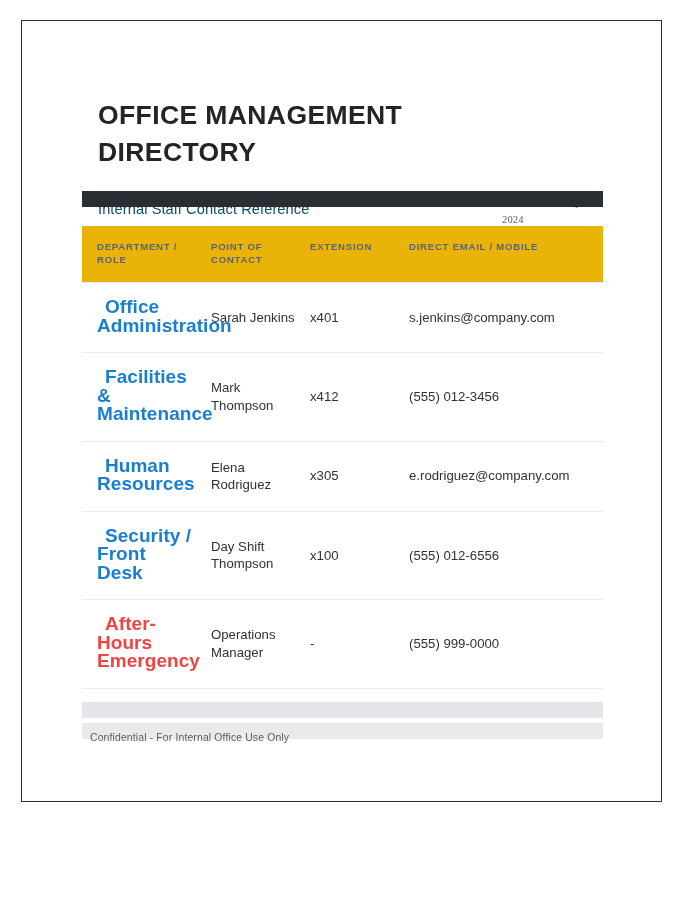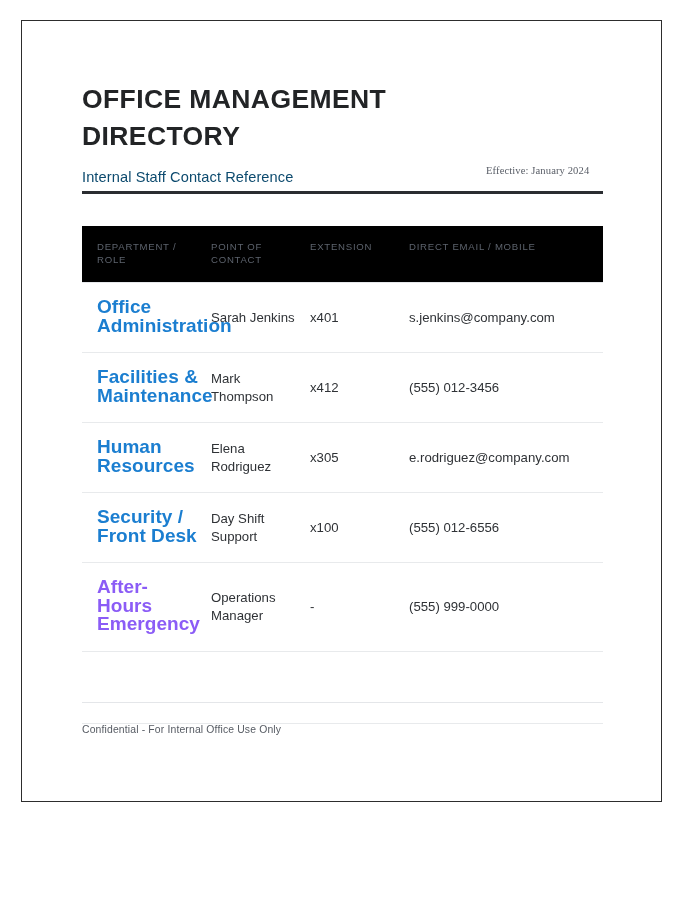--- a/index.html
+++ b/index.html
@@ -1,15 +1,15 @@
 <!DOCTYPE html>
 <html><head>
 <meta charset="utf-8">
 <style>
-  * { margin:0; padding:0; box-sizing:border-box; }
+  * { margin:0; padding:8px; box-sizing:border-box; }
 
   html, body {
     width:700px; height:900px;
     background:#ffffff;
     font-family:"Liberation Sans", sans-serif;
     -webkit-font-smoothing:antialiased;
   }
 
   #page {
     position:absolute;
@@ -71,26 +71,26 @@
   
   #directory-table {
     position:absolute;
     left:60px; top:205px;
     width:521px;
     border-collapse:collapse;
     table-layout:fixed;
   }
 
   #directory-table thead th {
-    background:#000000;
+    background:#eab308;
     text-align:left;
     vertical-align:top;
     padding:14px 8px 16px 0;
     font-size:9.6px;
-    font-weight:normal;
+    font-weight:bold;
     letter-spacing:0.75px;
     color:#5d636d;
     line-height:13px;
     border-bottom:1px solid #e6e8eb;
   }
   #directory-table thead th:first-child { padding-left:15px; }
 
   #directory-table tbody td {
     padding:16px 8px 16px 0;
     font-size:13.2px;
@@ -107,21 +107,21 @@
   .col-ext   { width:99px;  }
   .col-email { width:194px; }
 
   .dept-label {
     font-weight:bold;
     font-size:19px;
     color:#1b7ed0;
     line-height:16px;
     letter-spacing:0.05px;
   }
-  .dept-label.urgent { color:#8b5cf6; }
+  .dept-label.urgent { color:#ef4444; }
 
   .cell-poc   { color:#2f3236; }
   .cell-ext   { color:#2f3236; }
   .cell-email { color:#2f3236; }
 
   #table-end-rule {
     position:absolute;
     left:60px; top:495px;
     width:521px;
     height:1px;
@@ -186,21 +186,21 @@
           <td class="col-email cell-email">(555) 012-3456</td>
         </tr>
         <tr>
           <td class="col-dept"><span class="dept-label">Human Resources</span></td>
           <td class="col-poc cell-poc">Elena Rodriguez</td>
           <td class="col-ext cell-ext">x305</td>
           <td class="col-email cell-email">e.rodriguez@company.com</td>
         </tr>
         <tr>
           <td class="col-dept"><span class="dept-label">Security / Front Desk</span></td>
-          <td class="col-poc cell-poc">Day Shift Support</td>
+          <td class="col-poc cell-poc">Day Shift Thompson</td>
           <td class="col-ext cell-ext">x100</td>
           <td class="col-email cell-email">(555) 012-6556</td>
         </tr>
         <tr>
           <td class="col-dept"><span class="dept-label urgent">After-Hours Emergency</span></td>
           <td class="col-poc cell-poc">Operations Manager</td>
           <td class="col-ext cell-ext">-</td>
           <td class="col-email cell-email">(555) 999-0000</td>
         </tr>
       </tbody>

